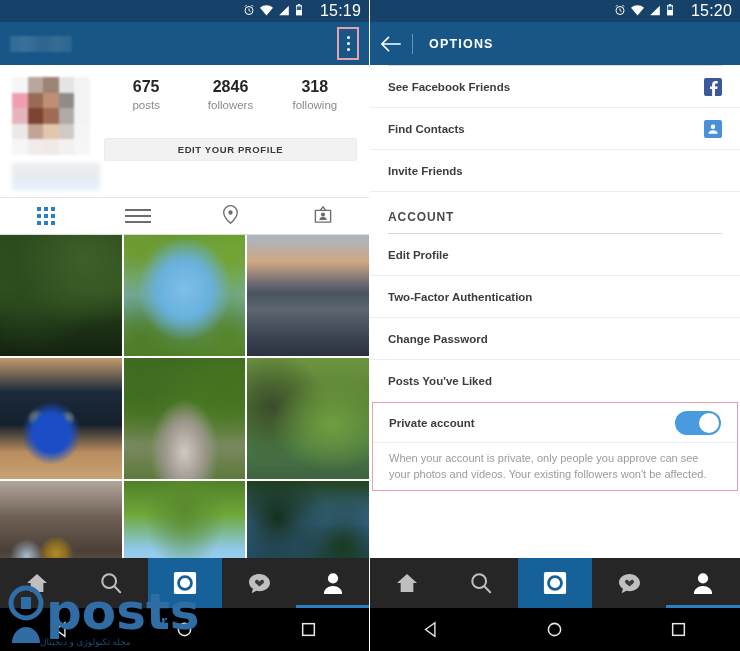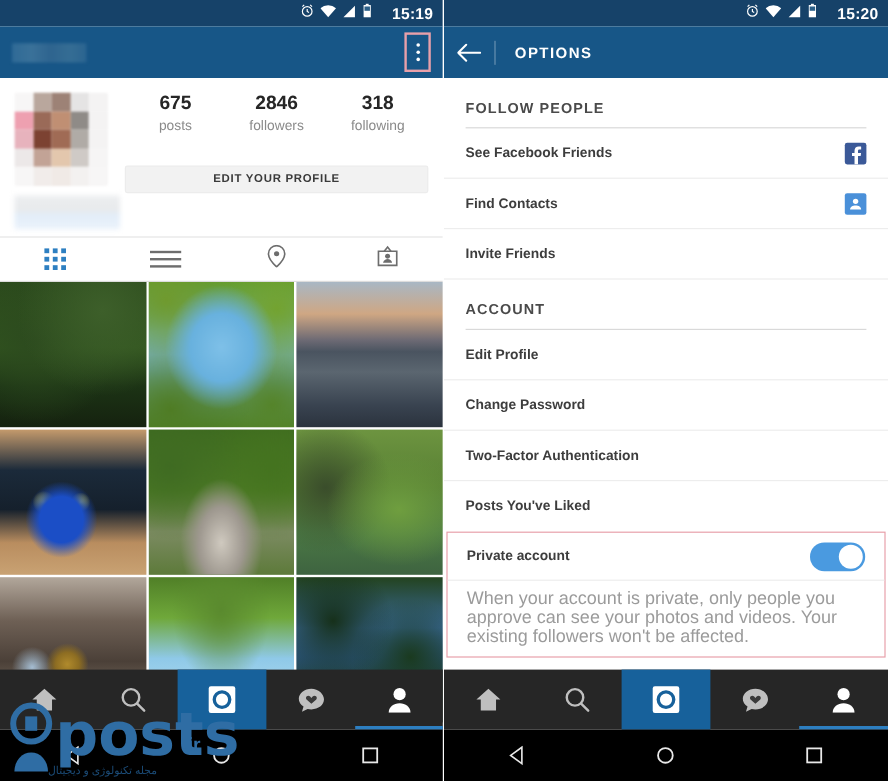--- a/index.html
+++ b/index.html
@@ -13,21 +13,21 @@
   .panel { position: relative; width: 370px; height: 651px; overflow: hidden; background:#fff; }
   .panel-left { border-right: 1px solid #ffffff; }
 
   
   .statusbar {
     height: 22px; background: #164269;
     display: flex; align-items: center; justify-content: flex-end;
     padding-right: 8px; gap: 5px;
   }
   .sb-icons { display: flex; align-items: center; gap: 5px; }
-  .sb-time { color: #fff; font-size: 13px; font-weight: bold; letter-spacing: .2px; margin-left: 12px; }
+  .sb-time { color: #fff; font-size: 16px; font-weight: normal; letter-spacing: .2px; margin-left: 12px; }
   .ic { display:inline-block; }
 
   
   .appbar { height: 43px; background: #175687; display:flex; align-items:center; position:relative; }
   .appbar-blurname {
     width: 62px; height: 16px; margin-left: 10px; border-radius:1px;
     background: linear-gradient(90deg,#2f6a96 0%,#3a7199 26%,#2e648f 52%,#356d94 78%,#2b6490 100%);
     filter: blur(1.2px);
   }
   .kebab-wrap {
@@ -85,21 +85,21 @@
   }
   .opt-label { font-size:11.5px; font-weight:bold; color:#3d3d3d; }
   .opt-row.noline { border-bottom: none; }
   .fb-icon { width:18px; height:18px; background:#3b5998; border-radius:2px; display:flex; align-items:flex-end; justify-content:center; }
   .ct-icon { width:18px; height:18px; background:#4a90d9; border-radius:2px; display:flex; align-items:center; justify-content:center; }
 
   .privacy-box { border: 1px solid #e8a0aa; margin: 0 2px; }
   .privacy-row { height: 40px; display:flex; align-items:center; justify-content:space-between; padding: 0 16px; border-bottom:1px solid #ededed;gap:32px; }
   .toggle { width: 46px; height: 24px; border-radius: 12px; background:#4a9ae0; position:relative; flex:none; }
   .toggle-knob { position:absolute; right:2px; top:2px; width:20px; height:20px; border-radius:50%; background:#fff; }
-  .privacy-desc { font-size: 15px; color:#9b9b9b; line-height: 16px; padding: 7px 16px 8px 16px; }
+  .privacy-desc { font-size: 11px; color:#9b9b9b; line-height: 16px; padding: 7px 16px 8px 16px; }
 
   
   .botnav { position:absolute; left:0; bottom:43px; width:370px; height:50px; background:#262626; display:flex; }
   .bn { flex:1; display:flex; align-items:center; justify-content:center; position:relative; }
   .bn.active-camera { background:#17619b; }
   .bn.active-profile::after { content:""; position:absolute; left:0; right:0; bottom:0; height:3px; background:#2d7fc1; }
   .navbar {
     position:absolute; left:0; bottom:0; width:370px; height:43px; background:#000000;
     display:flex; align-items:center; justify-content:space-around;
   }
@@ -392,21 +392,20 @@
         <svg width="20" height="16" viewBox="0 0 24 18">
             <path d="M23 9 H2 M9 1 L1 9 L9 17" fill="none" stroke="#fff" stroke-width="2" stroke-linecap="round" stroke-linejoin="round"></path>
           </svg>
       </div>
       <div class="appbar-sep"></div>
       <div class="appbar-title">OPTIONS</div>
     </div>
 
     <div class="options-body">
 
-      <div class="section-head">FOLLOW PEOPLE</div>
       <div class="sec-rule"></div>
 
       <div class="opt-row">
         <span class="opt-label">See Facebook Friends</span>
         <span class="fb-icon">
           <svg width="9" height="16" viewBox="0 0 9 16">
               <path d="M6 16V9h2.2l.4-2.6H6V4.8c0-.75.2-1.25 1.3-1.25H8.7V1.2C8.45 1.17 7.6 1.1 6.6 1.1c-2.1 0-3.5 1.28-3.5 3.62V6.4H1v2.6h2.1V16z" fill="#fff"></path>
             </svg>
         </span>
       </div>
@@ -425,24 +424,24 @@
         <span class="opt-label">Invite Friends</span>
       </div>
 
       <div class="section-head">ACCOUNT</div>
       <div class="sec-rule"></div>
 
       <div class="opt-row">
         <span class="opt-label">Edit Profile</span>
       </div>
       <div class="opt-row">
+        <span class="opt-label">Two-Factor Authentication</span>
+      </div>
+      <div class="opt-row">
         <span class="opt-label">Change Password</span>
-      </div>
-      <div class="opt-row">
-        <span class="opt-label">Two-Factor Authentication</span>
       </div>
       <div class="opt-row noline">
         <span class="opt-label">Posts You've Liked</span>
       </div>
 
       <div class="privacy-box">
         <div class="privacy-row">
           <span class="opt-label">Private account</span>
           <span class="toggle">
             <span class="toggle-knob"></span>

